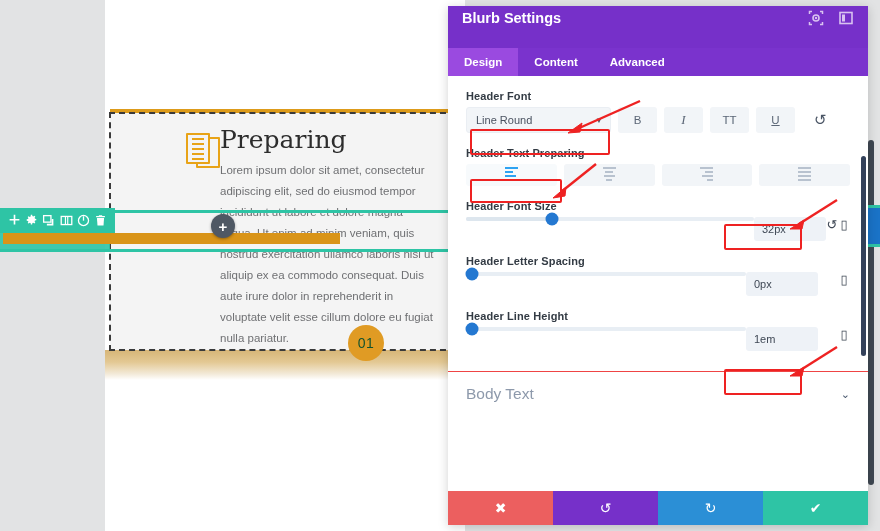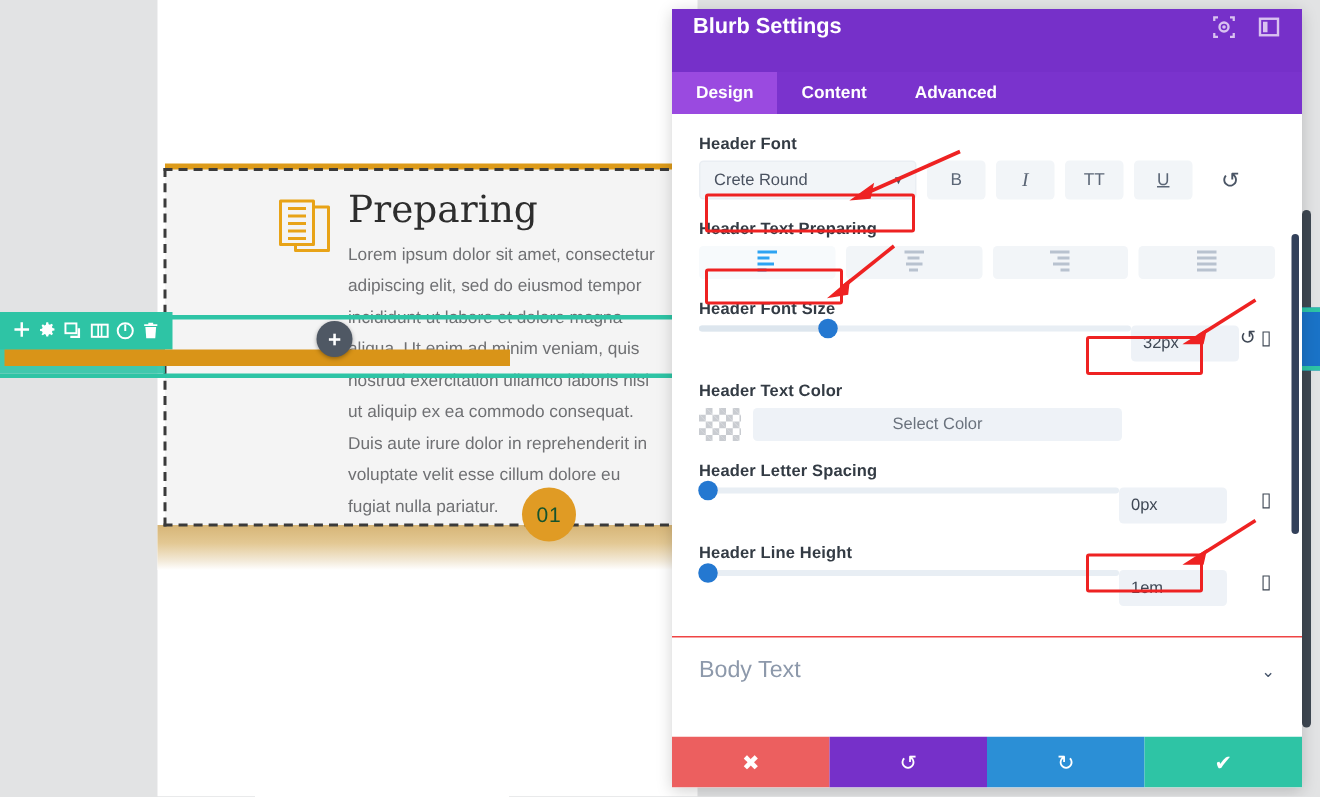--- a/index.html
+++ b/index.html
@@ -27,21 +27,21 @@
     outline-offset: -1px;
   }
   #orange-top-bar {
     position: absolute; left: 110px; top: 109px; width: 345px; height: 5px;
     background: #dd9b1a;
   }
   #module-inner {
     position: absolute; left: 0; top: 0; width: 100%; height: 100%;
     padding: 14px 18px 0 18px;
   }
-  #blurb-row { display: flex; align-items: flex-start; gap: 12px; padding-left: 58px; }
+  #blurb-row { display: flex; align-items: flex-start; gap: 0; padding-left: 58px; }
   #blurb-icon {
     width: 34px; height: 38px; flex: 0 0 auto; margin-top: 6px;
     position: relative;
   }
   #blurb-icon .doc-back {
     position: absolute; right: 0; top: 4px; width: 24px; height: 31px;
     border: 2px solid #e8a317; border-radius: 1px; background: #f4f4f4;
   }
   #blurb-icon .doc-front {
     position: absolute; left: 0; top: 0; width: 24px; height: 31px;
@@ -357,21 +357,21 @@
 
   <div id="panel-body">
     <div id="panel-scroll">
 
       <div class="section">
 
         <div class="field">
           <div class="field-label">Header Font</div>
           <div class="font-row">
             <div class="select-wrap">
-              <div class="select-box">Crete Round</div>
+              <div class="select-box">Line Round</div>
               <div class="select-caret">▼</div>
             </div>
             <div class="tbtn">B</div>
             <div class="tbtn ital">I</div>
             <div class="tbtn">TT</div>
             <div class="tbtn und">U</div>
             <div class="reset-ico">↺</div>
           </div>
         </div>
 
@@ -419,27 +419,20 @@
             <div class="track">
               <div class="fill" style="width:30%"></div>
               <div class="knob" style="left:30%"></div>
             </div>
             <div class="val-box">32px</div>
             <div class="mini-ico">↺</div>
             <div class="mini-ico">▯</div>
           </div>
         </div>
 
-        <div class="field">
-          <div class="field-label">Header Text Color</div>
-          <div class="color-row">
-            <div class="swatch"></div>
-            <div class="color-btn">Select Color</div>
-          </div>
-        </div>
 
         <div class="field">
           <div class="field-label">Header Letter Spacing</div>
           <div class="slider-row">
             <div class="track">
               <div class="fill" style="width:0%"></div>
               <div class="knob" style="left:2%"></div>
             </div>
             <div class="val-box">0px</div>
             <div class="mini-ico" style="margin-left:20px">▯</div>

